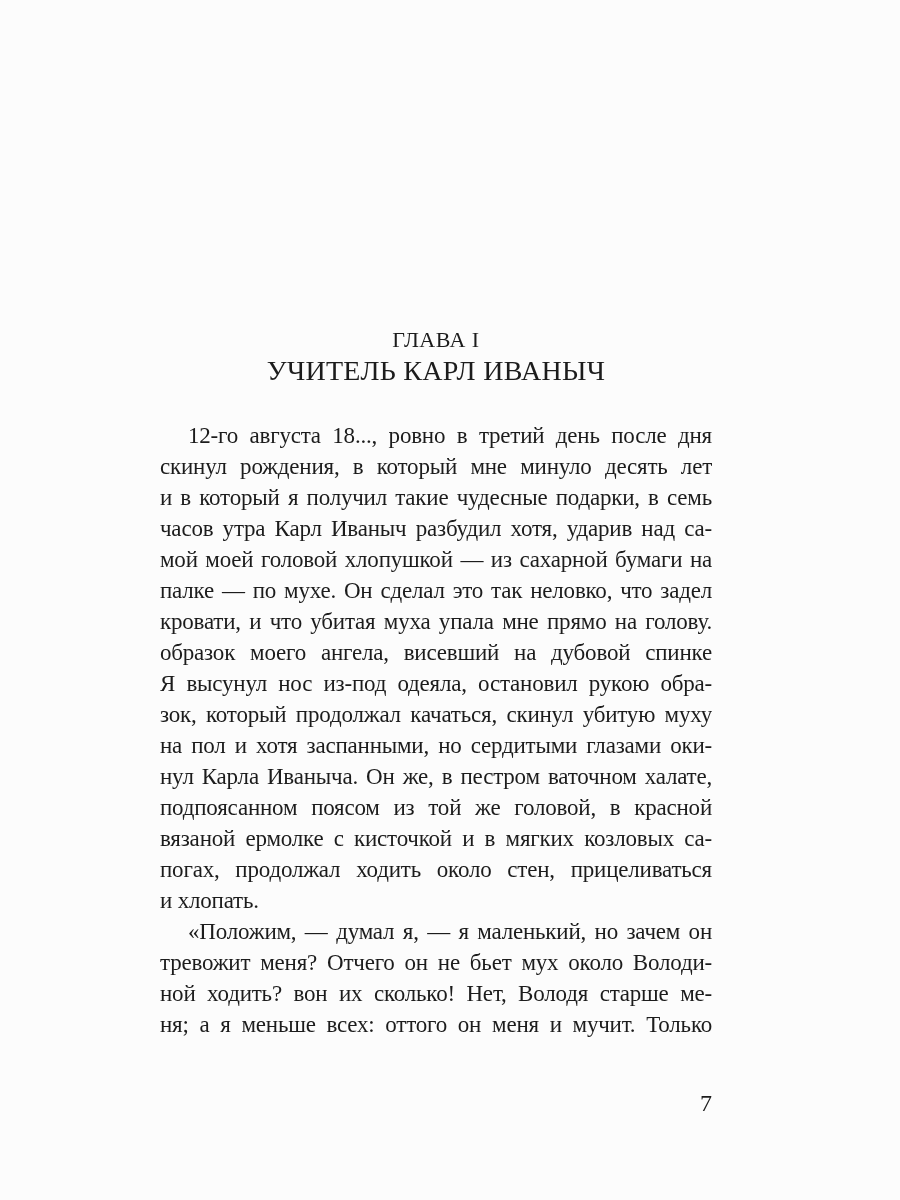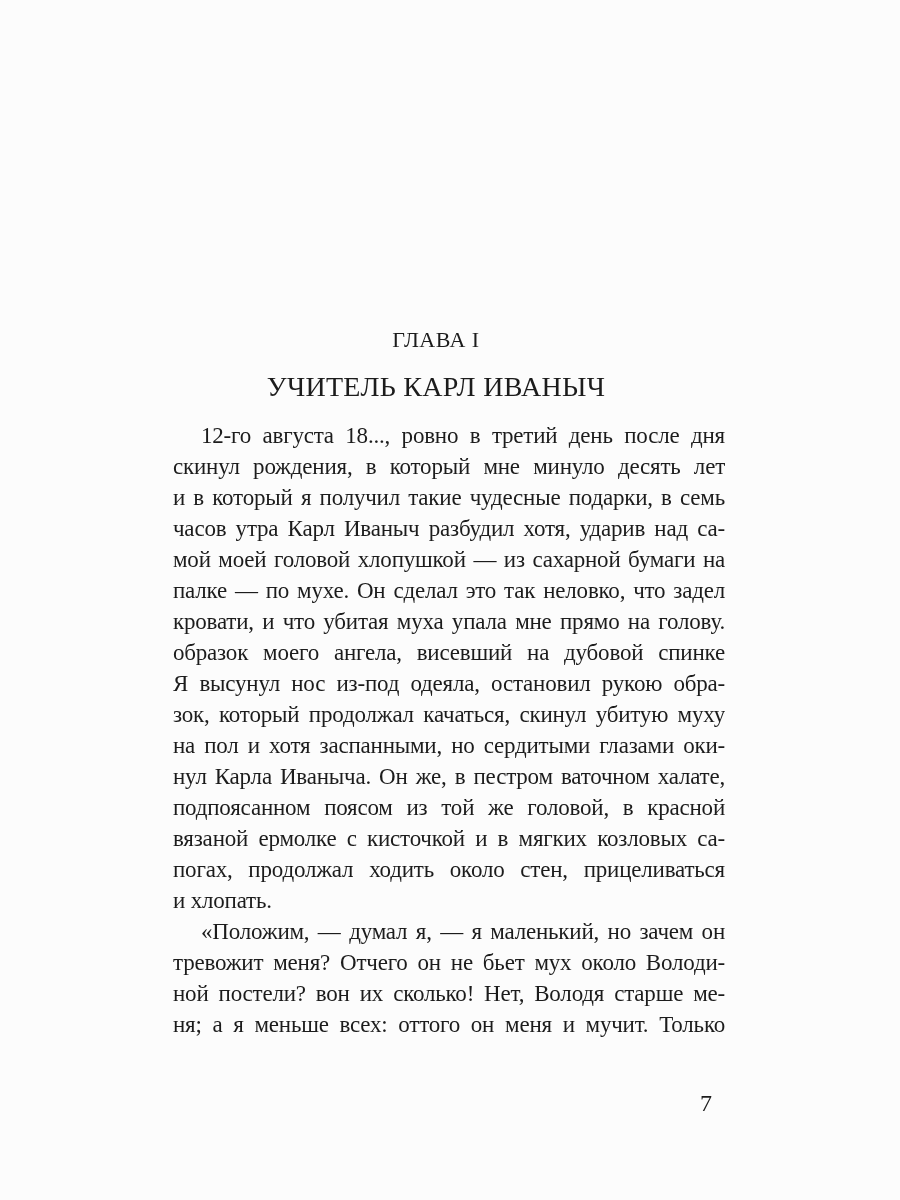--- a/index.html
+++ b/index.html
@@ -38,28 +38,26 @@
   }
   .chapter-title {
     position: absolute;
     top: 354px;
     left: 0;
     width: 100%;
     text-align: center;
     font-size: 28px;
     line-height: 34px;
     letter-spacing: 0.3px;
-    margin-top: 16px;
   }
   .body-text {
     position: absolute;
     top: 420px;
     left: 0;
     width: 100%;
-    margin-left: 13px;
   }
   .line {
     height: 31px;
     line-height: 31px;
     font-size: 23px;
     letter-spacing: -0.2px;
     text-align: justify;
     text-align-last: justify;
     overflow: hidden;
     white-space: normal;
@@ -99,18 +97,18 @@
         <div class="line">Я высунул нос из-под одеяла, остановил рукою обра-</div>
         <div class="line">зок, который продолжал качаться, скинул убитую муху</div>
         <div class="line">на пол и хотя заспанными, но сердитыми глазами оки-</div>
         <div class="line">нул Карла Иваныча. Он же, в пестром ваточном халате,</div>
         <div class="line">подпоясанном поясом из той же головой, в красной</div>
         <div class="line">вязаной ермолке с кисточкой и в мягких козловых са-</div>
         <div class="line">погах, продолжал ходить около стен, прицеливаться</div>
         <div class="line no-justify-last">и хлопать.</div>
         <div class="line indent">«Положим, — думал я, — я маленький, но зачем он</div>
         <div class="line">тревожит меня? Отчего он не бьет мух около Володи-</div>
-        <div class="line">ной постели? вон их сколько! Нет, Володя старше ме-</div>
+        <div class="line">ной ходить? вон их сколько! Нет, Володя старше ме-</div>
         <div class="line">ня; а я меньше всех: оттого он меня и мучит. Только</div>
       </div>
     <div class="page-number">7</div>
   </div>
 </div>
 
 </body></html>

